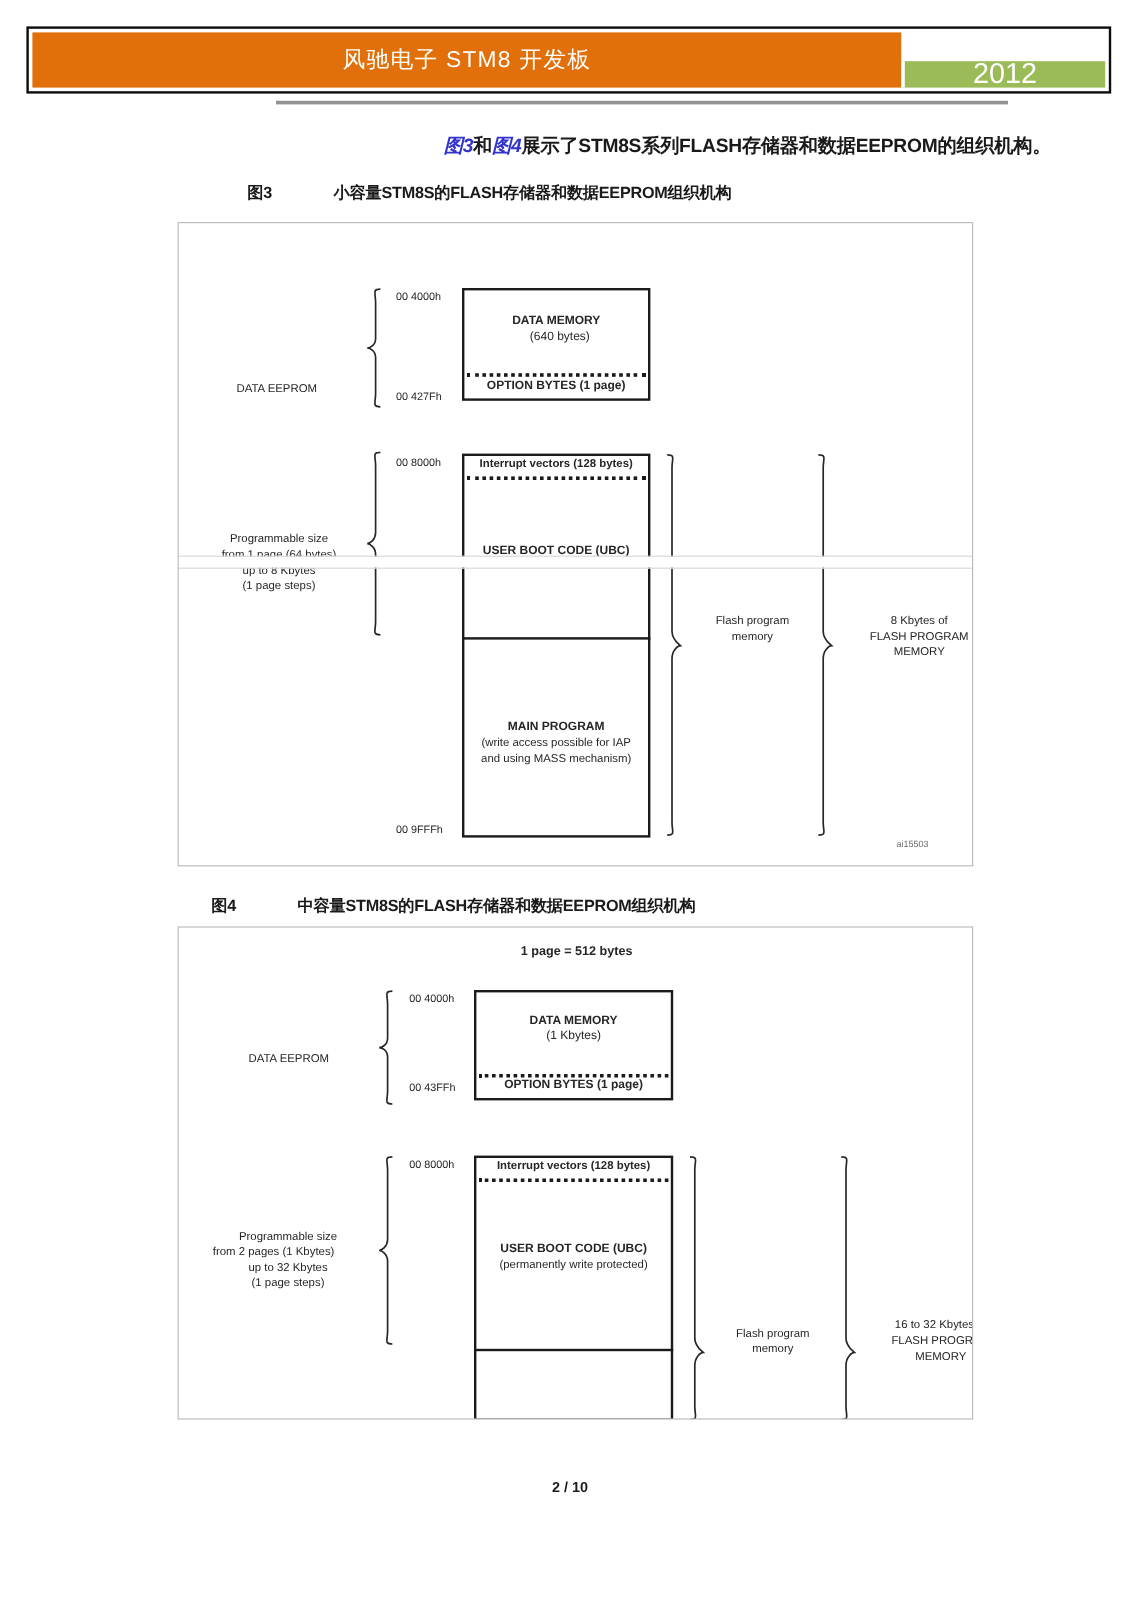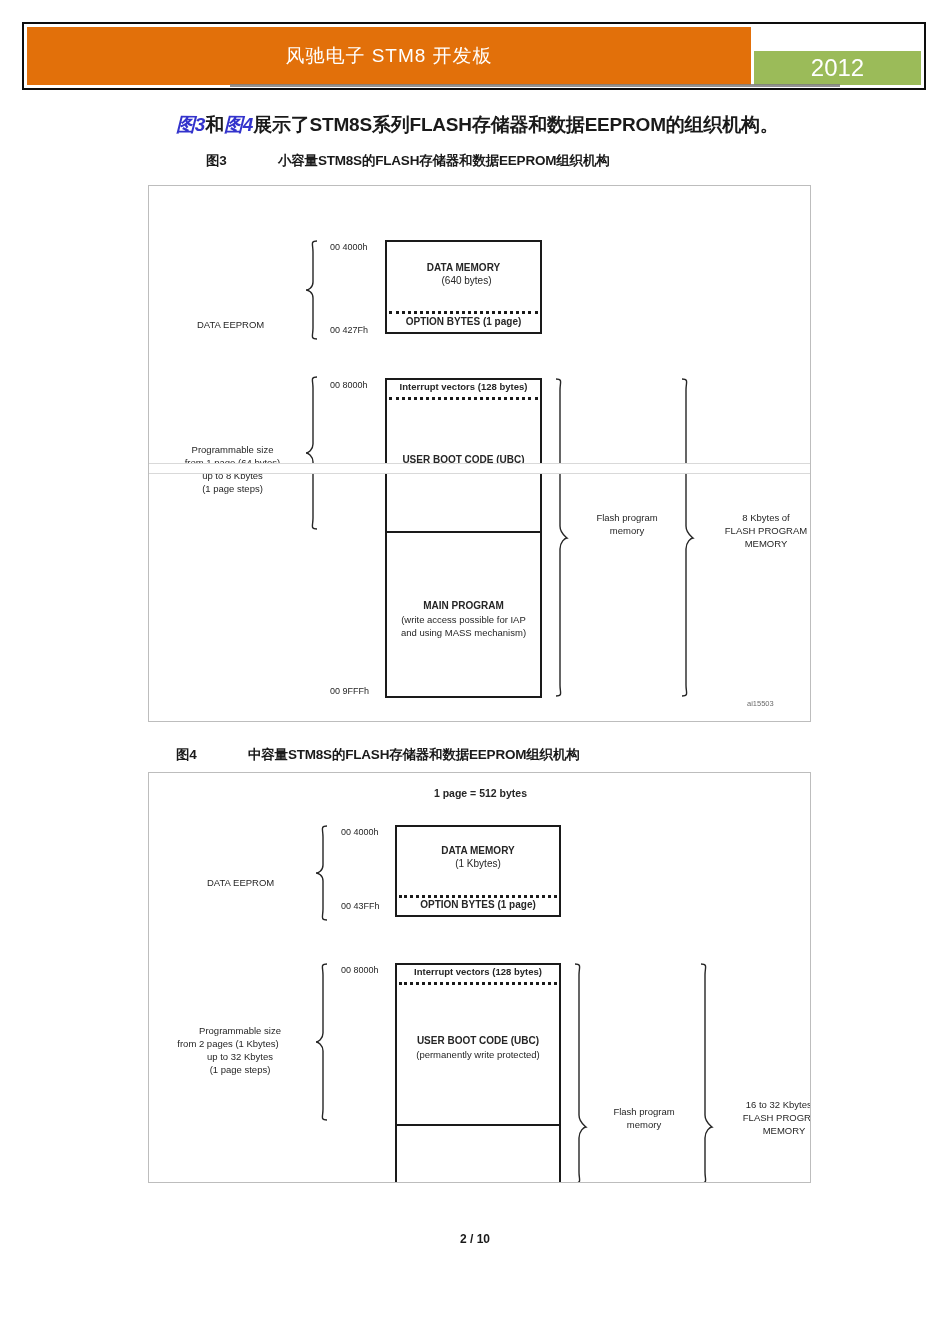--- a/index.html
+++ b/index.html
@@ -4,21 +4,21 @@
 <style>
   html,body{margin:0;padding:0;}
   body{
     width:950px;height:1344px;background:#ffffff;
     font-family:"Liberation Sans","DejaVu Sans",sans-serif;
     position:relative;overflow:hidden;
   }
 
   
   .banner-frame{
-    position:absolute;left:22px;top:22px;width:904px;height:68px;
+    position:absolute;left:22px;top:22px;width:904px;height:56px;
     border:2px solid #0d0d0d;background:#ffffff;box-sizing:border-box;
   }
   .banner-inner{
     position:absolute;left:3px;top:3px;right:3px;bottom:3px;
     display:flex;align-items:stretch;
   }
   .banner-title{
     flex:0 0 724px;background:#E2700A;color:#ffffff;
     display:flex;align-items:center;justify-content:center;
     font-size:19px;letter-spacing:1px;font-weight:400;
@@ -30,22 +30,22 @@
     border-left:3px solid #ffffff;
   }
   .banner-shadow{
     position:absolute;left:230px;top:84px;width:610px;height:3px;
     background:#7f7f7f;opacity:.85;
   }
 
   
   .para{
     position:absolute;left:176px;top:112px;width:700px;
-    font-size:19px;color:#1a1a1a;font-weight:bold;
-    letter-spacing:-.2px;white-space:nowrap;
+    font-size:16px;color:#1a1a1a;font-weight:bold;
+    letter-spacing:-.2px;white-space:nowrap;text-align:right;
   }
   .para .lnk{color:#3333cc;font-style:italic;}
   .cap{
     position:absolute;left:176px;width:700px;
     font-size:13.5px;color:#1a1a1a;font-weight:bold;
     letter-spacing:-.2px;white-space:nowrap;
   }
   .cap .num{display:inline-block;width:72px;}
   #cap3{top:152px;margin-left:30px;}
   #cap4{top:746px;}

